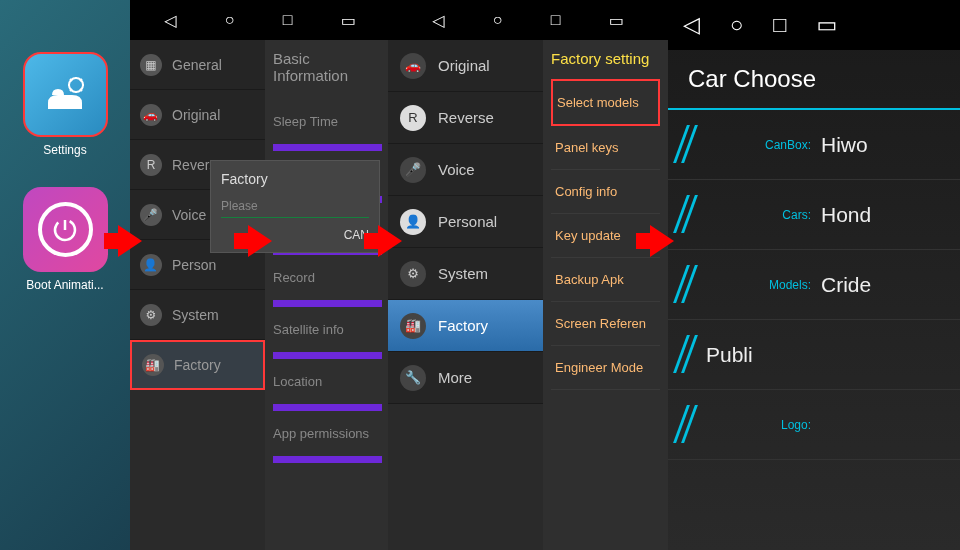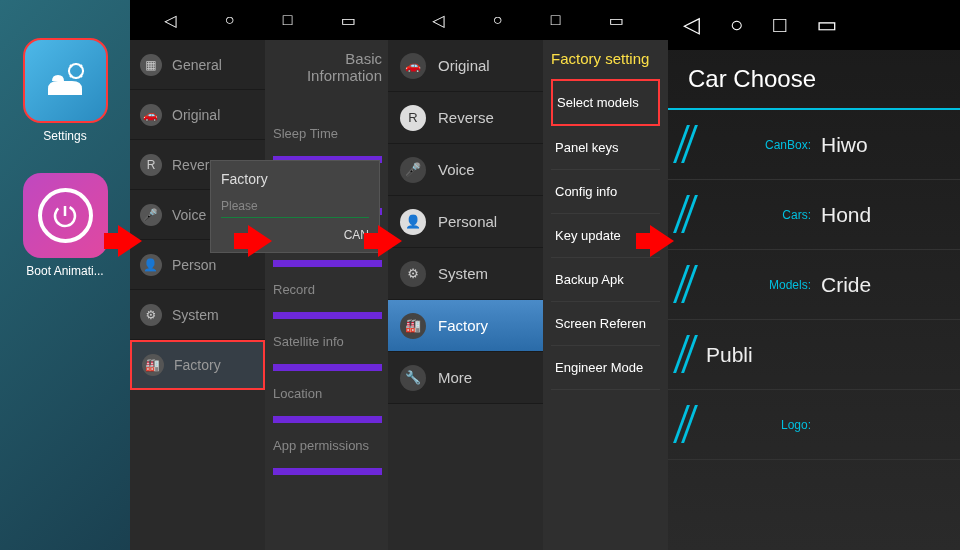--- a/index.html
+++ b/index.html
@@ -1,56 +1,56 @@
 <!DOCTYPE html>
 <html><head>
 <meta charset="utf-8">
 <style>
 * { margin: 0; padding: 0; box-sizing: border-box; font-family: Arial, sans-serif; }
 body { background: #1a1a1a; width: 960px; height: 550px; overflow: hidden; position: relative; }
 
 .panel { position: absolute; top: 0; height: 550px; }
 
 
-.panel1 { left: 0; width: 130px; background: linear-gradient(135deg, #2a6b7a 0%, #1a4050 100%); display: flex; flex-direction: column; align-items: center; padding-top: 38px; gap: 30px; }
+.panel1 { left: 0; width: 130px; background: linear-gradient(135deg, #2a6b7a 0%, #1a4050 100%); display: flex; flex-direction: column; align-items: center; padding-top: 52px; gap: 30px; }
 .app-icon-wrap { display: flex; flex-direction: column; align-items: center; gap: 6px; }
 .app-icon { width: 85px; height: 85px; border-radius: 18px; display: flex; align-items: center; justify-content: center; position: relative; }
 .app-icon.settings { background: linear-gradient(135deg, #4db8e8 0%, #2a8bc0 100%); border: 2px solid #ff3838; }
 .app-icon.boot { background: linear-gradient(135deg, #c048c0 0%, #e048a0 100%); }
 .boot-inner { width: 55px; height: 55px; border-radius: 50%; border: 4px solid #fff; display: flex; align-items: center; justify-content: center; }
 .app-label { color: #fff; font-size: 12px; white-space: nowrap; text-align: center; }
 
 
 .panel2 { left: 130px; width: 260px; background: #2a2a2a; }
 .navbar { height: 40px; background: #000; display: flex; align-items: center; justify-content: space-around; padding: 0 10px; }
 .nav-icon { color: #fff; font-size: 16px; }
 .side-menu { width: 135px; float: left; background: #252525; }
 .side-item { height: 50px; display: flex; align-items: center; padding-left: 10px; gap: 10px; color: #999; font-size: 14px; border-bottom: 1px solid #1a1a1a; }
 .side-item.highlighted { border: 2px solid #ff3838; background: rgba(80,100,120,0.4); }
 .side-icon { width: 22px; height: 22px; border-radius: 50%; background: #555; display: flex; align-items: center; justify-content: center; font-size: 12px; color: #ccc; }
 .info-panel { margin-left: 135px; background: #2f2f2f; height: 510px; padding: 10px 8px; }
-.info-title { color: #999; font-size: 15px; margin-bottom: 27px; text-align: right; }
+.info-title { color: #999; font-size: 15px; margin-bottom: 15px; }
 .info-row { color: #888; font-size: 13px; padding: 15px 0; border-bottom: 7px solid #6d28d9; }
 .dialog { position: absolute; top: 160px; left: 80px; width: 170px; background: #444; border: 1px solid #555; padding: 10px; }
 .dialog-title { color: #ddd; font-size: 14px; margin-bottom: 12px; }
 .dialog-input { color: #888; font-size: 12px; border-bottom: 1px solid #15803d; padding-bottom: 4px; margin-bottom: 10px; }
 .dialog-btn { color: #ddd; font-size: 12px; text-align: right; }
 .password-overlay { position: absolute; top: 260px; left: 30px; color: #ff3838; font-size: 16px; font-weight: bold; z-index: 10; }
 
 
 .panel3 { left: 388px; width: 280px; background: #2a2a2a; }
 .panel3 .navbar { padding: 0 20px; }
 .side-menu3 { width: 155px; float: left; background: #252525; }
 .side-item3 { height: 52px; display: flex; align-items: center; padding-left: 12px; gap: 12px; color: #ccc; font-size: 15px; border-bottom: 1px solid #1a1a1a; }
 .side-item3.selected { background: linear-gradient(180deg, #4a8bc8 0%, #2a6ba8 100%); color: #fff; }
 .side-icon3 { width: 26px; height: 26px; border-radius: 50%; background: #ddd; display: flex; align-items: center; justify-content: center; font-size: 13px; color: #333; }
 .side-icon3.dark { background: #444; color: #ccc; }
 .fs-panel { margin-left: 155px; background: #2f2f2f; height: 510px; padding: 10px 8px; }
 .fs-title { color: #fde047; font-size: 15px; margin-bottom: 12px; }
-.fs-row { color: #ffffff; font-size: 13px; padding: 14px 4px; border-bottom: 1px solid #3a3a3a; }
+.fs-row { color: #fdba74; font-size: 13px; padding: 14px 4px; border-bottom: 1px solid #3a3a3a; }
 .fs-row.highlighted { border: 2px solid #ff3838; }
 
 
 .panel4 { left: 668px; width: 292px; background: linear-gradient(180deg, #1a1a1a 0%, #2a2a2a 100%); }
 .panel4 .navbar { height: 50px; padding: 0 15px; gap: 30px; justify-content: flex-start; }
 .panel4 .nav-icon { font-size: 22px; }
 .cc-title { color: #fff; font-size: 24px; padding: 15px 20px; border-bottom: 2px solid #00bfdf; }
 .cc-row { display: flex; align-items: center; height: 70px; padding: 0 8px; border-bottom: 1px solid #333; position: relative; }
 .cc-slash { width: 22px; height: 40px; position: relative; margin-right: 8px; }
 .cc-slash::before, .cc-slash::after { content: ""; position: absolute; width: 3px; height: 38px; background: #00bfdf; transform: skewX(-20deg); }

